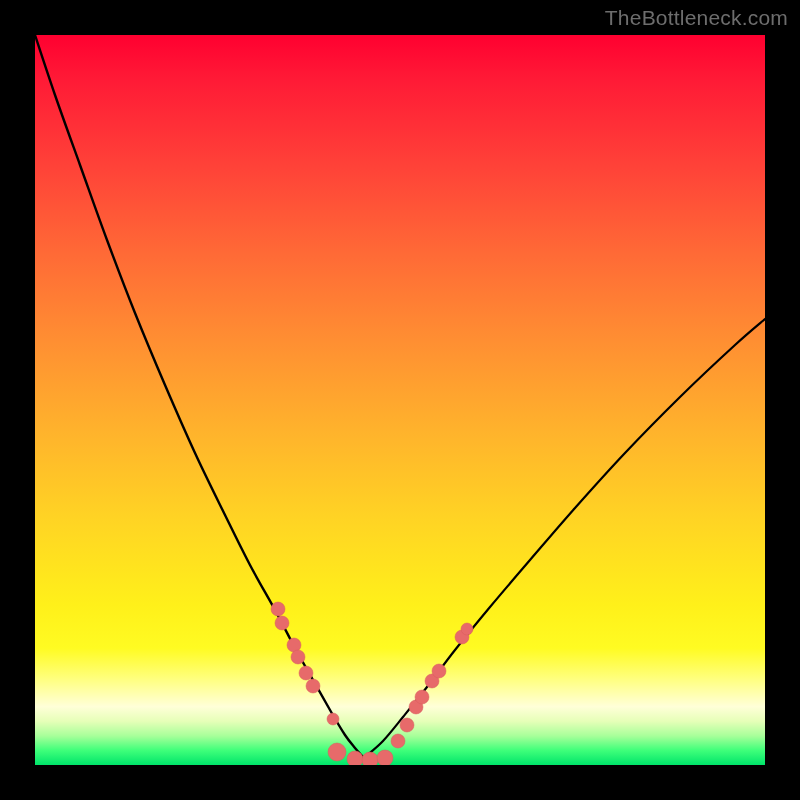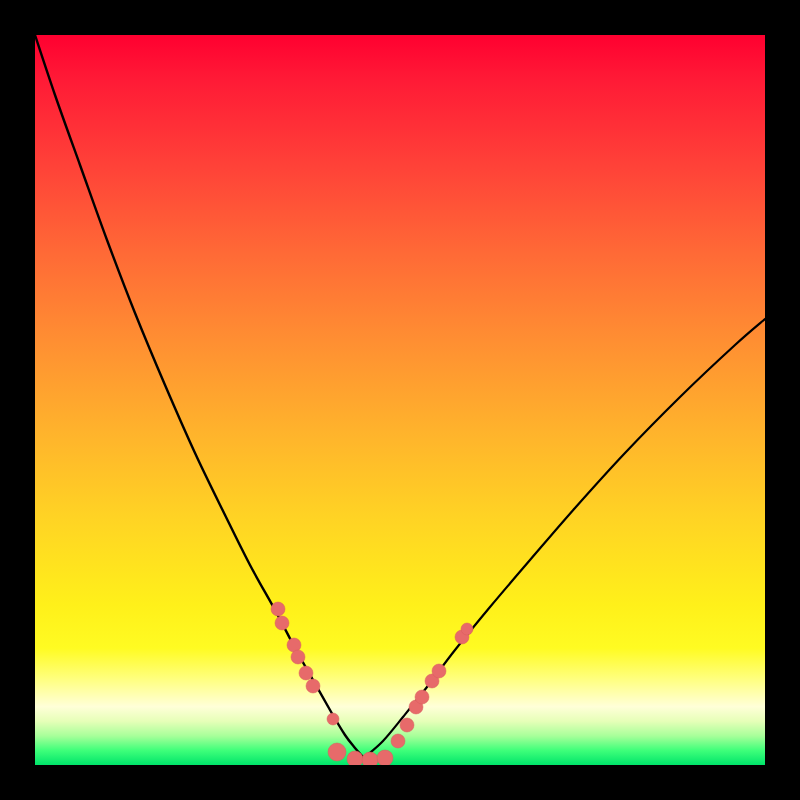--- a/index.html
+++ b/index.html
@@ -95,13 +95,14 @@
           <circle cx="381" cy="672" r="7" fill="#e76a6a" stroke="#d85c5c" stroke-width="0.5"></circle>
           <circle cx="387" cy="662" r="7" fill="#e76a6a" stroke="#d85c5c" stroke-width="0.5"></circle>
           <circle cx="397" cy="646" r="7" fill="#e76a6a" stroke="#d85c5c" stroke-width="0.5"></circle>
           <circle cx="404" cy="636" r="7" fill="#e76a6a" stroke="#d85c5c" stroke-width="0.5"></circle>
           <circle cx="427" cy="602" r="7" fill="#e76a6a" stroke="#d85c5c" stroke-width="0.5"></circle>
           <circle cx="432" cy="594" r="6" fill="#e76a6a" stroke="#d85c5c" stroke-width="0.5"></circle>
         </g>
     </svg>
   </div>
 
+  <div class="watermark">TheBottleneck.com</div>
 </div>
 
 </body></html>

